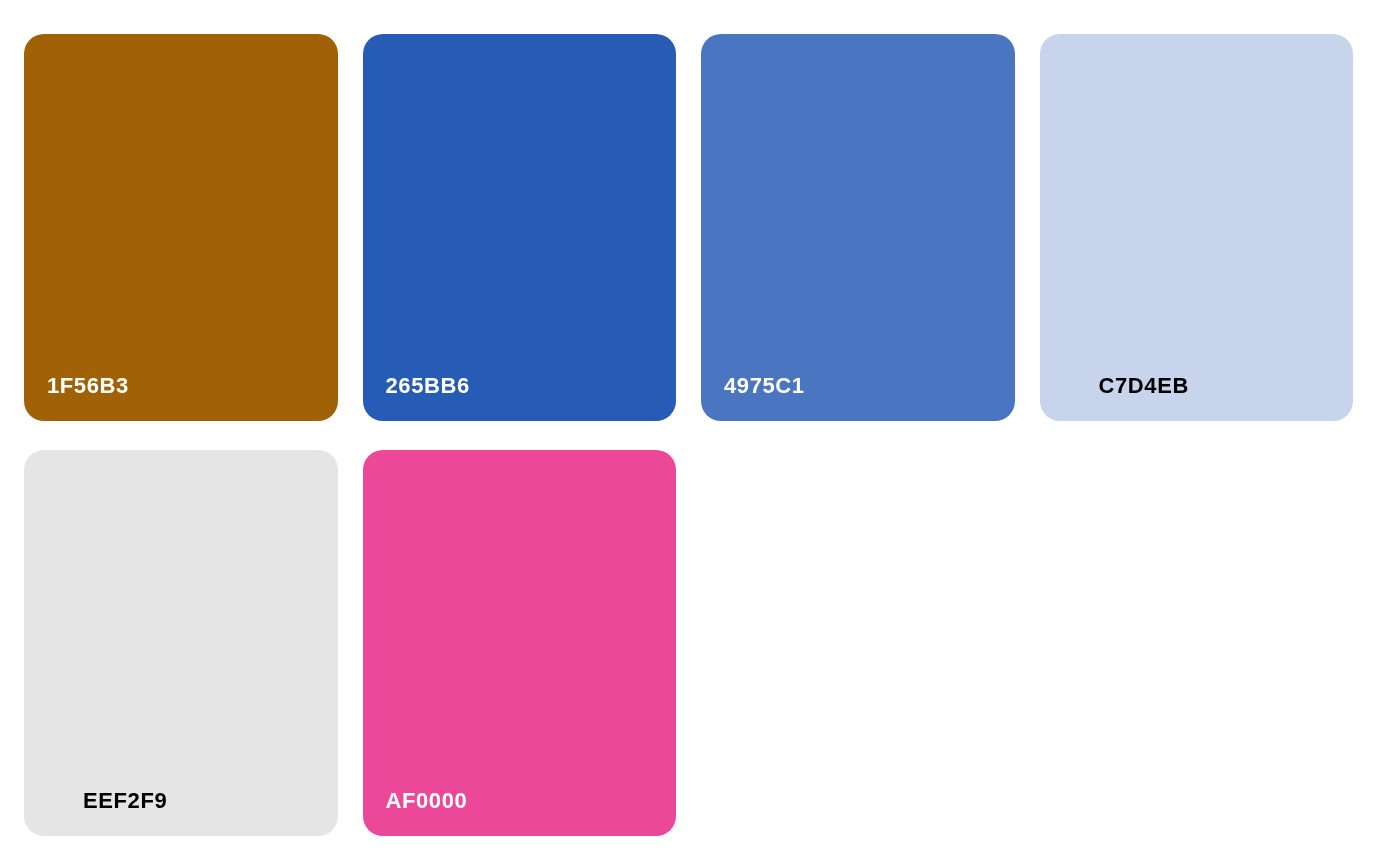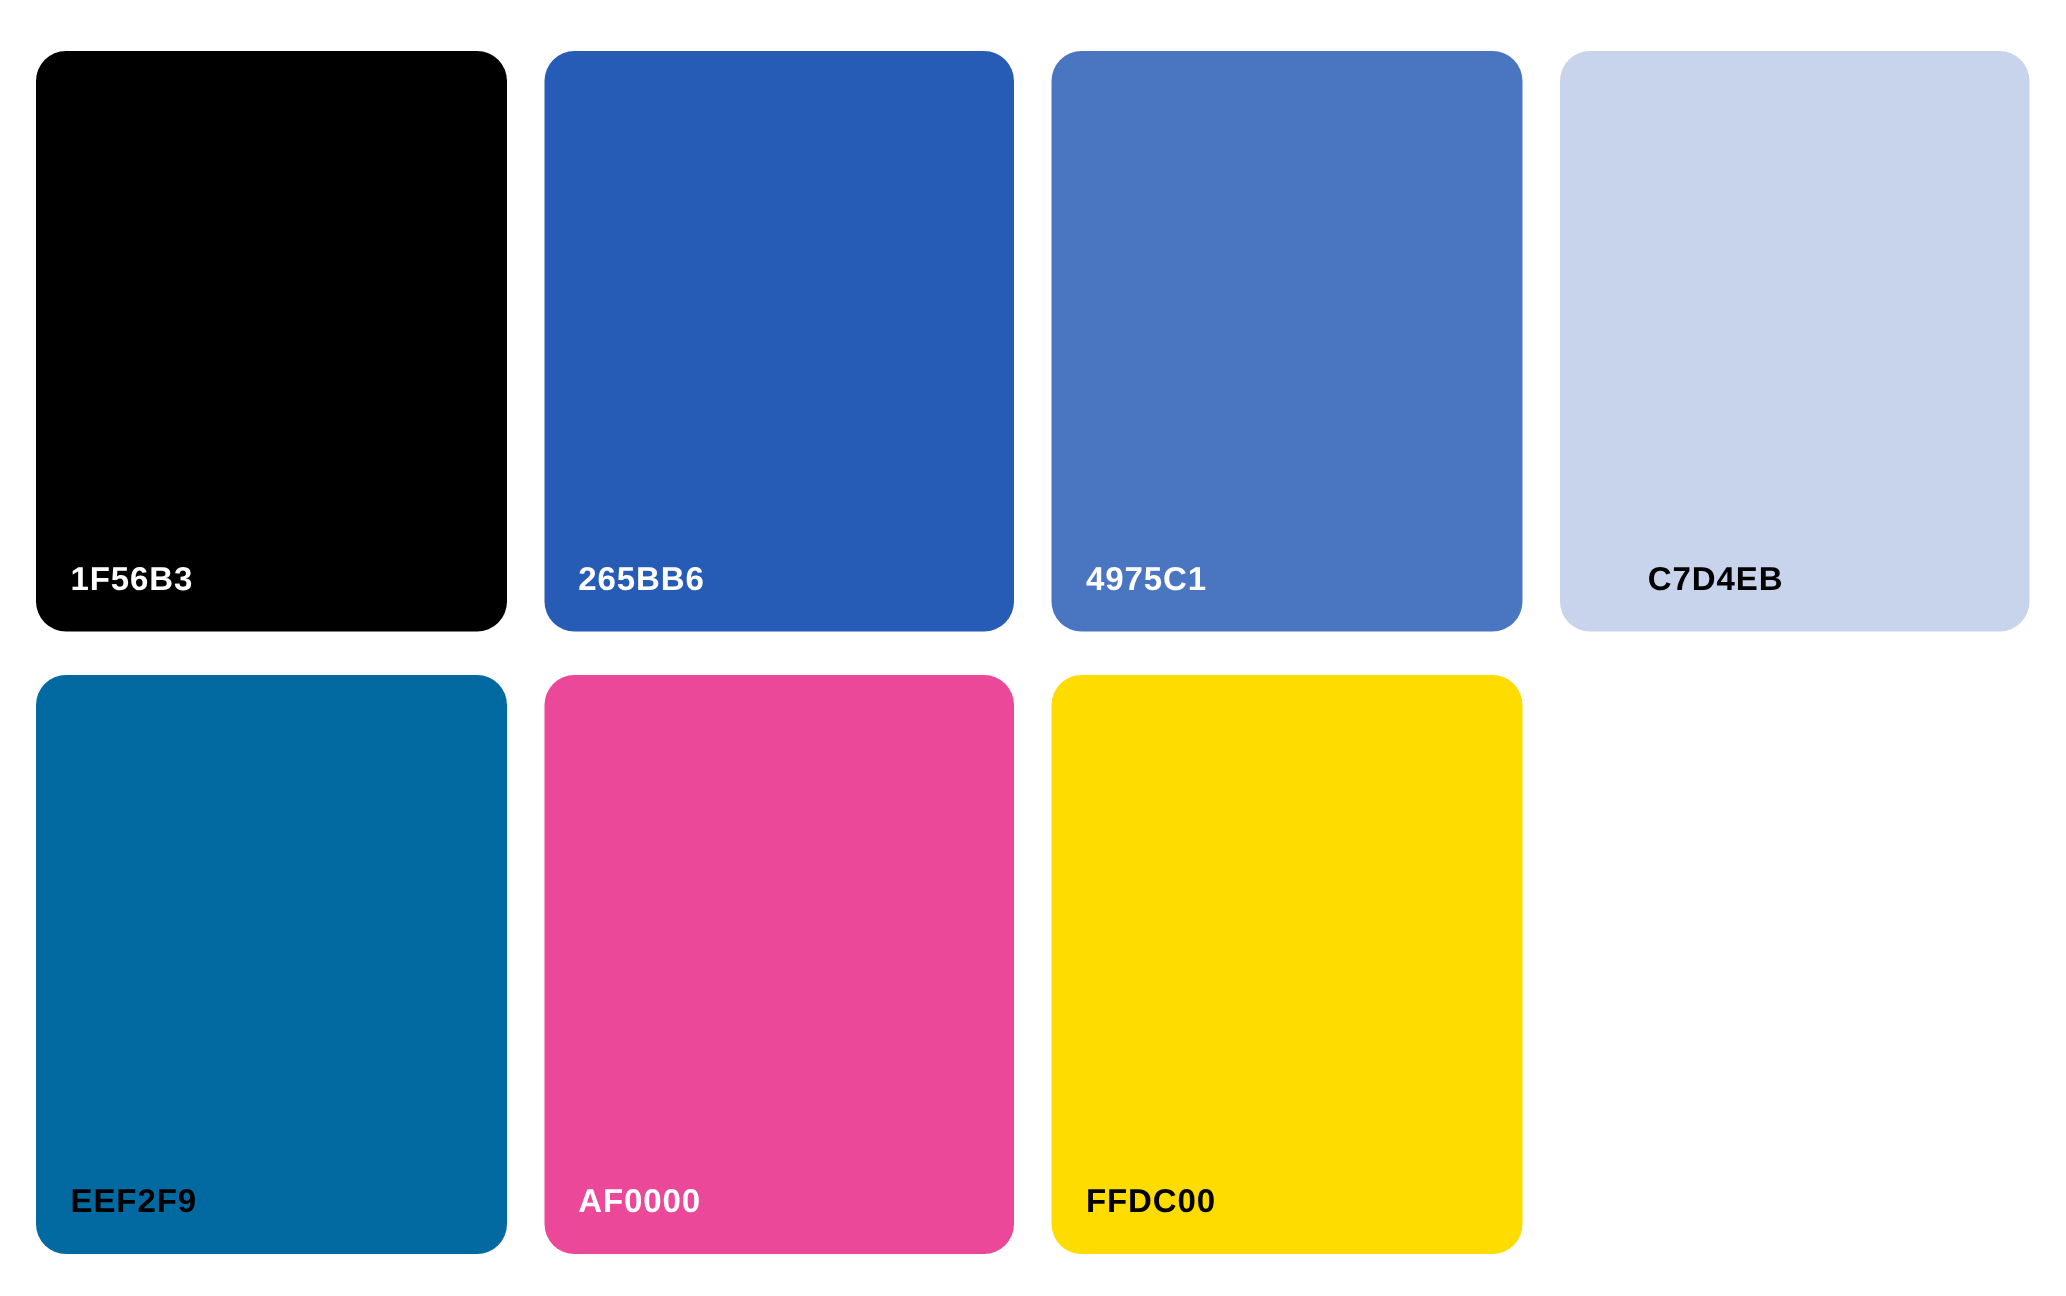--- a/index.html
+++ b/index.html
@@ -49,41 +49,38 @@
   }
 
   .swatch-label.on-dark  { color: #FFFFFF; }
   .swatch-label.on-light { color: #000000; }
 </style>
 </head>
 <body style="background: rgb(255, 255, 255);">
 
 <div class="palette-grid">
 
-  <div class="swatch-card" style="background: #000000; text-align: right;">
+  <div class="swatch-card" style="background: #a16207; text-align: right;">
     <span class="swatch-label on-dark">1F56B3</span>
   </div>
 
   <div class="swatch-card" style="background: rgb(38, 91, 182);">
     <span class="swatch-label on-dark">265BB6</span>
   </div>
 
   <div class="swatch-card" style="background: rgb(73, 117, 193);">
     <span class="swatch-label on-dark">4975C1</span>
   </div>
 
   <div class="swatch-card" style="background: rgb(199, 212, 235); padding-left: 36px;">
     <span class="swatch-label on-light">C7D4EB</span>
   </div>
 
-  <div class="swatch-card" style="background: #0369a1;">
+  <div class="swatch-card" style="background: #e5e5e5; padding-left: 36px;">
     <span class="swatch-label on-light">EEF2F9</span>
   </div>
 
   <div class="swatch-card" style="background: #ec4899;">
     <span class="swatch-label on-dark">AF0000</span>
   </div>
 
-  <div class="swatch-card" style="background: rgb(255, 220, 0);">
-    <span class="swatch-label on-light">FFDC00</span>
-  </div>
 
 </div>
 
 </body></html>

